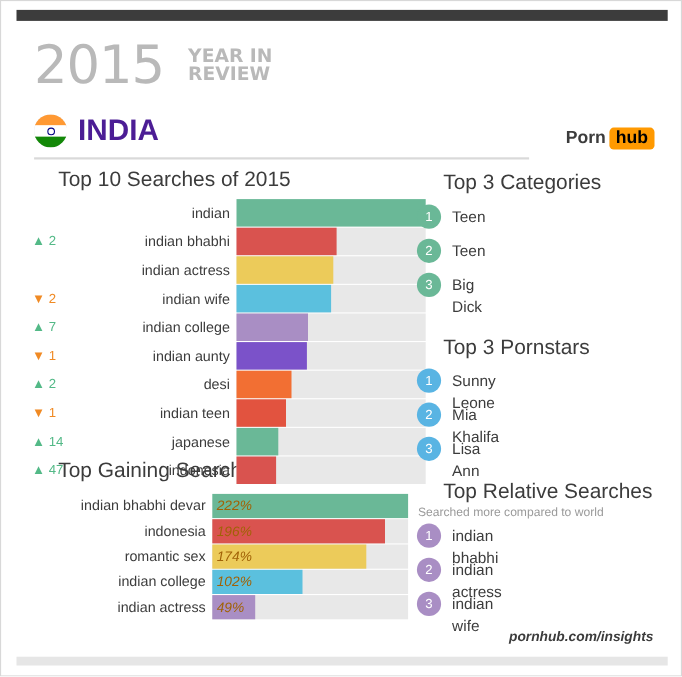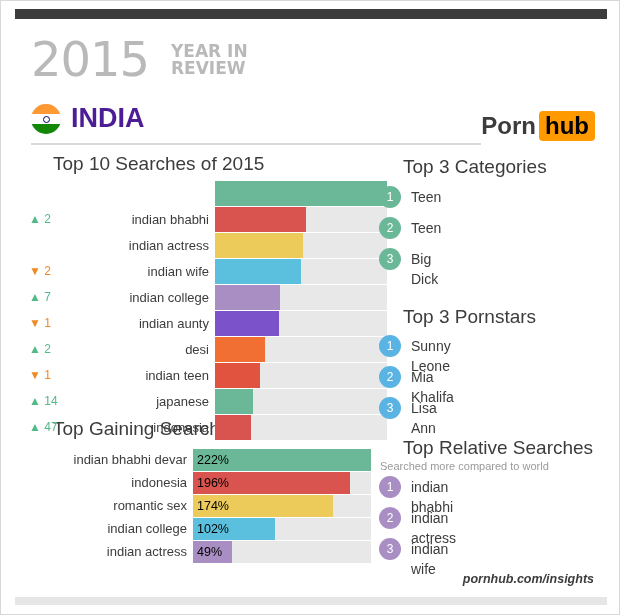--- a/index.html
+++ b/index.html
@@ -91,21 +91,21 @@
   }
   .hdr-rule {
     position: absolute;
     left: 30px; top: 142px;
     width: 450px; height: 2px;
     background: #d9d9d9;
   }
   .logo {
     position: absolute;
     right: 24px; top: 112px;
-    font-size: 24px;
+    font-size: 16px;
     font-weight: bold;
     color: #3c3c3c;
     line-height: 26px;
     font-family: "Liberation Sans", sans-serif;
   }
   .logo .hub {
     background: #ff9900;
     color: #000000;
     padding: 1px 6px 2px 6px;
     border-radius: 4px;
@@ -203,22 +203,23 @@
     height: 22px;
     background: #e8e8e8;
   }
   .gbar {
     height: 22px;
   }
   .gval {
     position: absolute;
     left: 168px; top: 3px;
     font-size: 12.5px;
-    color: #000000;
+    color: #a16207;
     line-height: 16px;
+    font-style: italic;
   }
 
   
   .rlist { position: absolute; }
   #list-cat { left: 378px; top: 185px; }
   #list-stars { left: 378px; top: 334px; }
   #list-rel { left: 378px; top: 475px; }
 
   .ritem {
     position: relative;
@@ -283,20 +284,21 @@
   <div class="sec-title" id="title-top10">Top 10 Searches of 2015</div>
   <div class="sec-title" id="title-gaining">Top Gaining Searched</div>
   <div class="sec-title" id="title-cat">Top 3 Categories</div>
   <div class="sec-title" id="title-stars">Top 3 Pornstars</div>
   <div class="sec-title" id="title-rel">Top Relative Searches</div>
   <div class="sec-sub" id="sub-rel">Searched more compared to world</div>
 
   <div class="chart-top10" id="chart-top10">
       <div class="row">
         <div class="rank"></div>
+        <div class="label">indian</div>
         <div class="track">
           <div class="bar" style="width: 100%; background: rgb(106, 184, 151);"></div>
         </div>
       </div>
       <div class="row">
         <div class="rank up">▲ 2</div>
         <div class="label">indian bhabhi</div>
         <div class="track">
           <div class="bar" style="width: 53%; background: rgb(217, 83, 79);"></div>
         </div>

